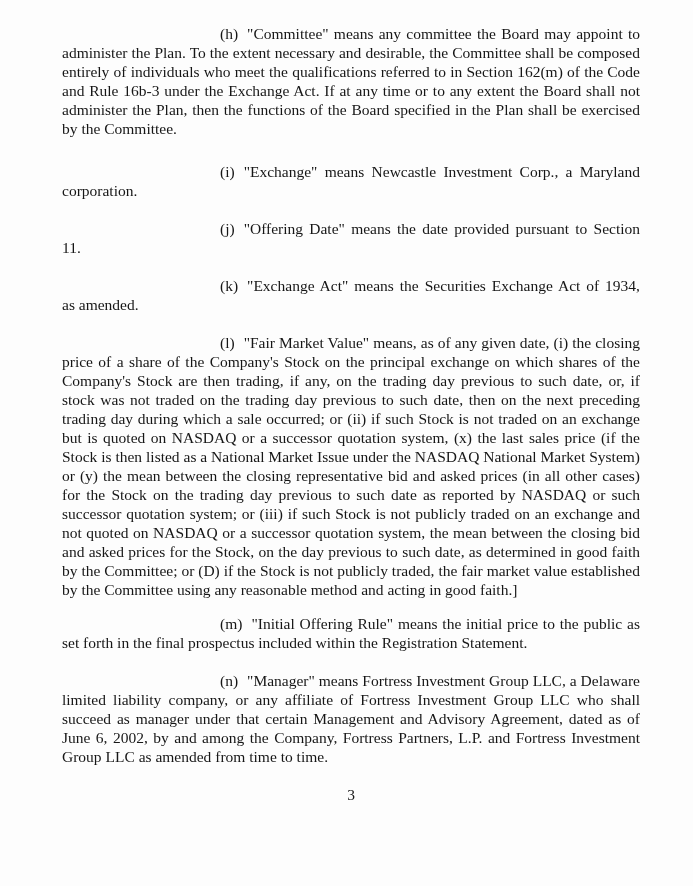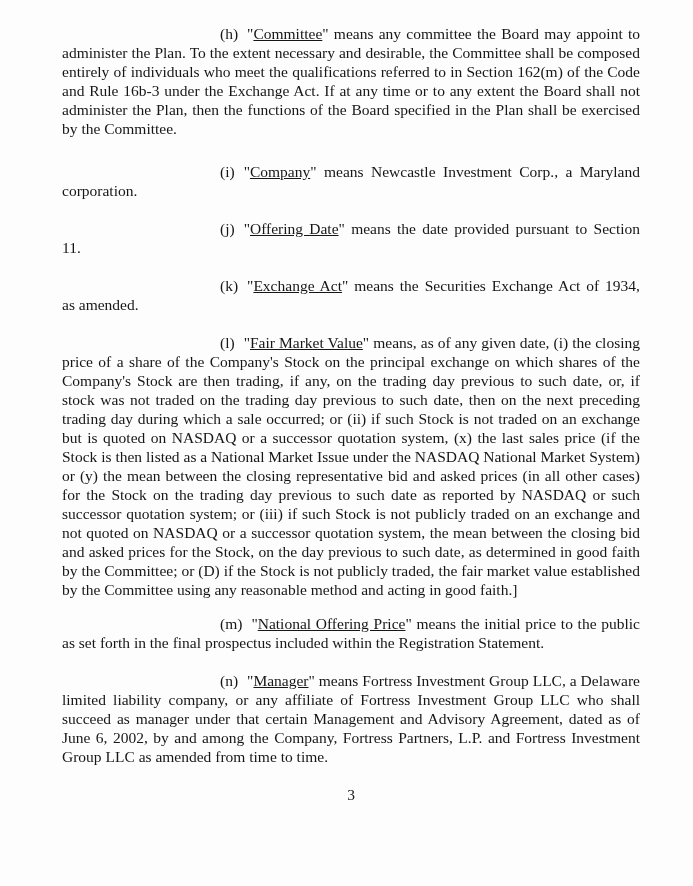--- a/index.html
+++ b/index.html
@@ -21,42 +21,42 @@
   .para {
     margin: 0 0 19px 0;
     font-size: 15.5px;
     line-height: 19px;
     text-align: justify;
     text-indent: 158px;
   }
   .para.m-h { margin-bottom: 24px; }
   .para.m-l { margin-bottom: 15px; }
   .clause-label { padding-right: 9px; }
-  .defined-term { text-decoration: underline; }
+  .defined-term { }
   .page-number {
     margin-top: 0;
     font-size: 15.5px;
     line-height: 19px;
     text-align: center;
   }
 </style>
 </head>
 <body>
 
 <div class="page">
 
   <p class="para m-h"><span class="clause-label">(h)</span><span>"</span><span class="defined-term">Committee</span><span>" means any committee the Board may appoint to administer the Plan.  To the extent necessary and desirable, the Committee shall be composed entirely of individuals who meet the qualifications referred to in Section 162(m) of the Code and Rule 16b-3 under the Exchange Act.  If at any time or to any extent the Board shall not administer the Plan, then the functions of the Board specified in the Plan shall be exercised by the Committee.</span></p>
 
-  <p class="para"><span class="clause-label">(i)</span><span>"</span><span class="defined-term">Company</span><span>" means Newcastle Investment Corp., a Maryland corporation.</span></p>
+  <p class="para"><span class="clause-label">(i)</span><span>"</span><span class="defined-term">Exchange</span><span>" means Newcastle Investment Corp., a Maryland corporation.</span></p>
 
   <p class="para"><span class="clause-label">(j)</span><span>"</span><span class="defined-term">Offering Date</span><span>" means the date provided pursuant to Section 11.</span></p>
 
   <p class="para"><span class="clause-label">(k)</span><span>"</span><span class="defined-term">Exchange Act</span><span>" means the Securities Exchange Act of 1934, as amended.</span></p>
 
   <p class="para m-l"><span class="clause-label">(l)</span><span>"</span><span class="defined-term">Fair Market Value</span><span>"  means, as of any given date, (i) the closing price of a share of the Company's Stock on the principal exchange on which shares of the Company's Stock are then trading, if any, on the trading day previous to such date, or, if stock was not traded on the trading day previous to such date, then on the next preceding trading day during which a sale occurred; or (ii) if such Stock is not traded on an exchange but is quoted on NASDAQ or a successor quotation system, (x) the last sales price (if the Stock is then listed as a National Market Issue under the NASDAQ National Market System) or (y) the mean between the closing representative bid and asked prices (in all other cases) for the Stock on the trading day previous to such date as reported by NASDAQ or such successor quotation system; or (iii) if such Stock is not publicly traded on an exchange and not quoted on NASDAQ or a successor quotation system, the mean between the closing bid and asked prices for the Stock, on the day previous to such date, as determined in good faith by the Committee; or (D) if the Stock is not publicly traded, the fair market value established by the Committee using any reasonable method and acting in good faith.]</span></p>
 
-  <p class="para"><span class="clause-label">(m)</span><span>"</span><span class="defined-term">National Offering Price</span><span>" means the initial price to the public as set forth in the final prospectus included within the Registration Statement.</span></p>
+  <p class="para"><span class="clause-label">(m)</span><span>"</span><span class="defined-term">Initial Offering Rule</span><span>" means the initial price to the public as set forth in the final prospectus included within the Registration Statement.</span></p>
 
   <p class="para"><span class="clause-label">(n)</span><span>"</span><span class="defined-term">Manager</span><span>" means Fortress Investment Group LLC, a Delaware limited liability company, or any affiliate of Fortress Investment Group LLC who shall succeed as manager under that certain Management and Advisory Agreement, dated as of June 6, 2002, by and among the Company, Fortress Partners, L.P. and Fortress Investment Group LLC as amended from time to time.</span></p>
 
   <div class="page-number">3</div>
 
 </div>
 
 </body></html>

